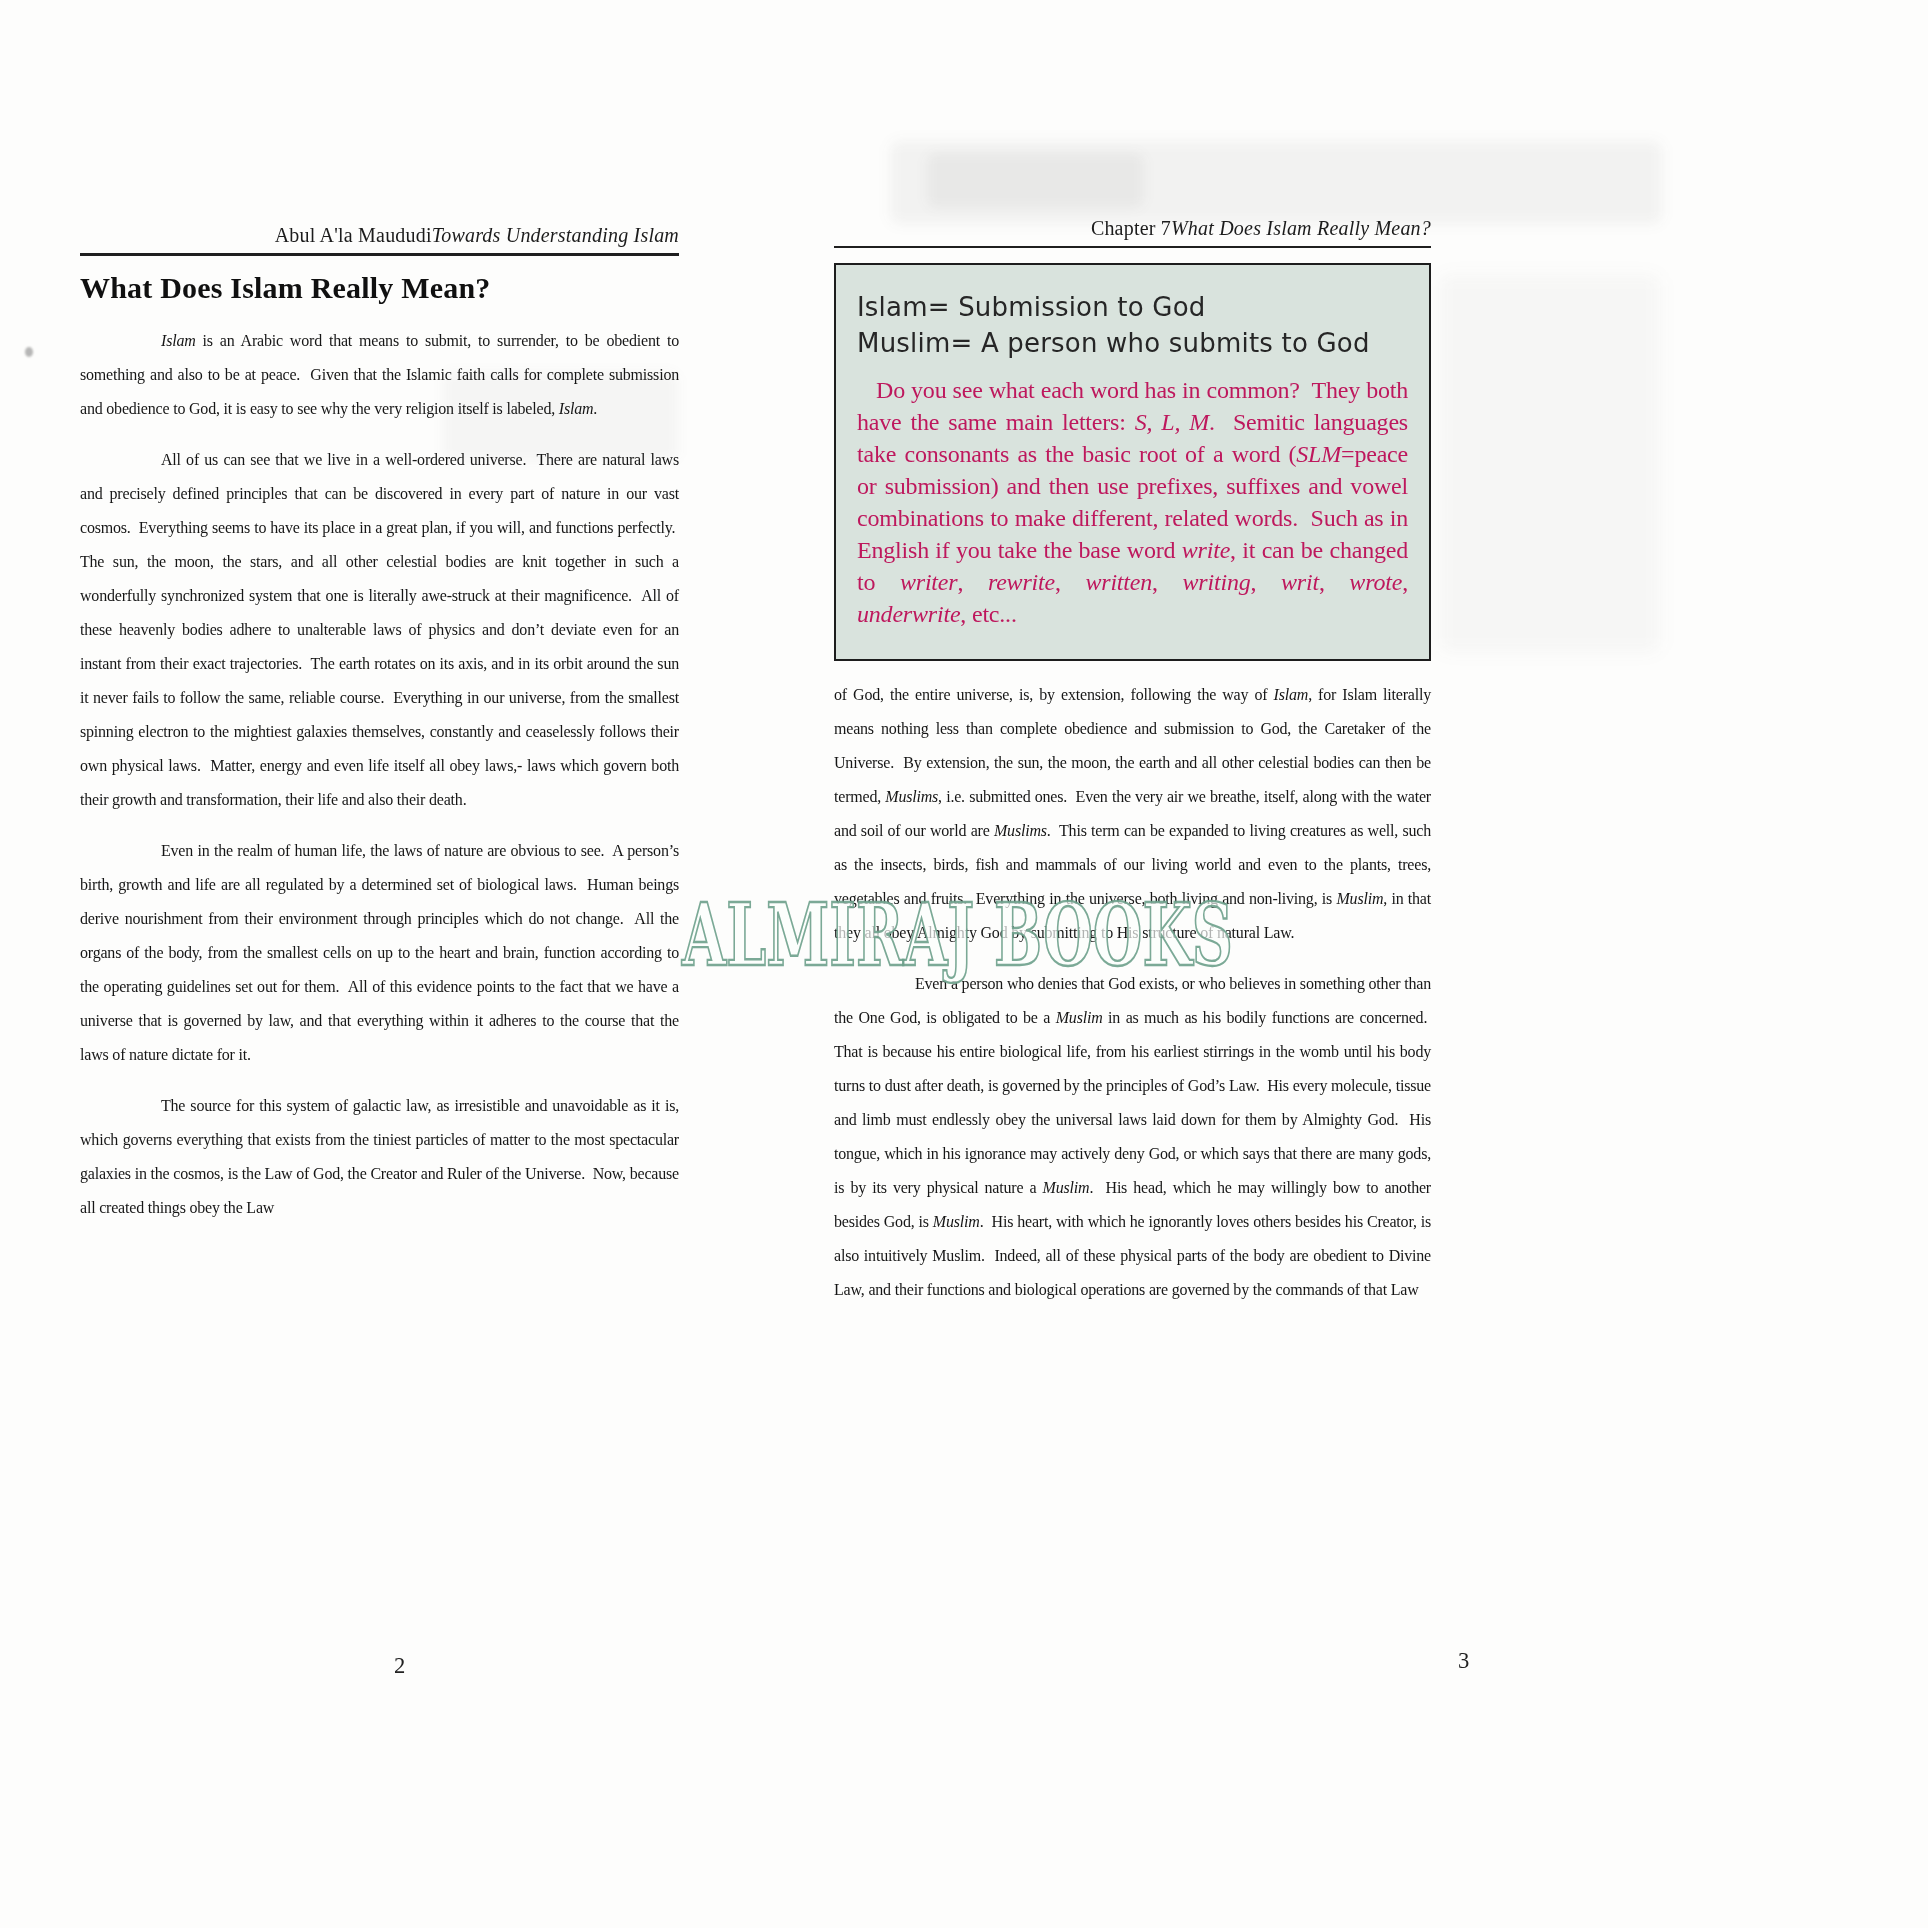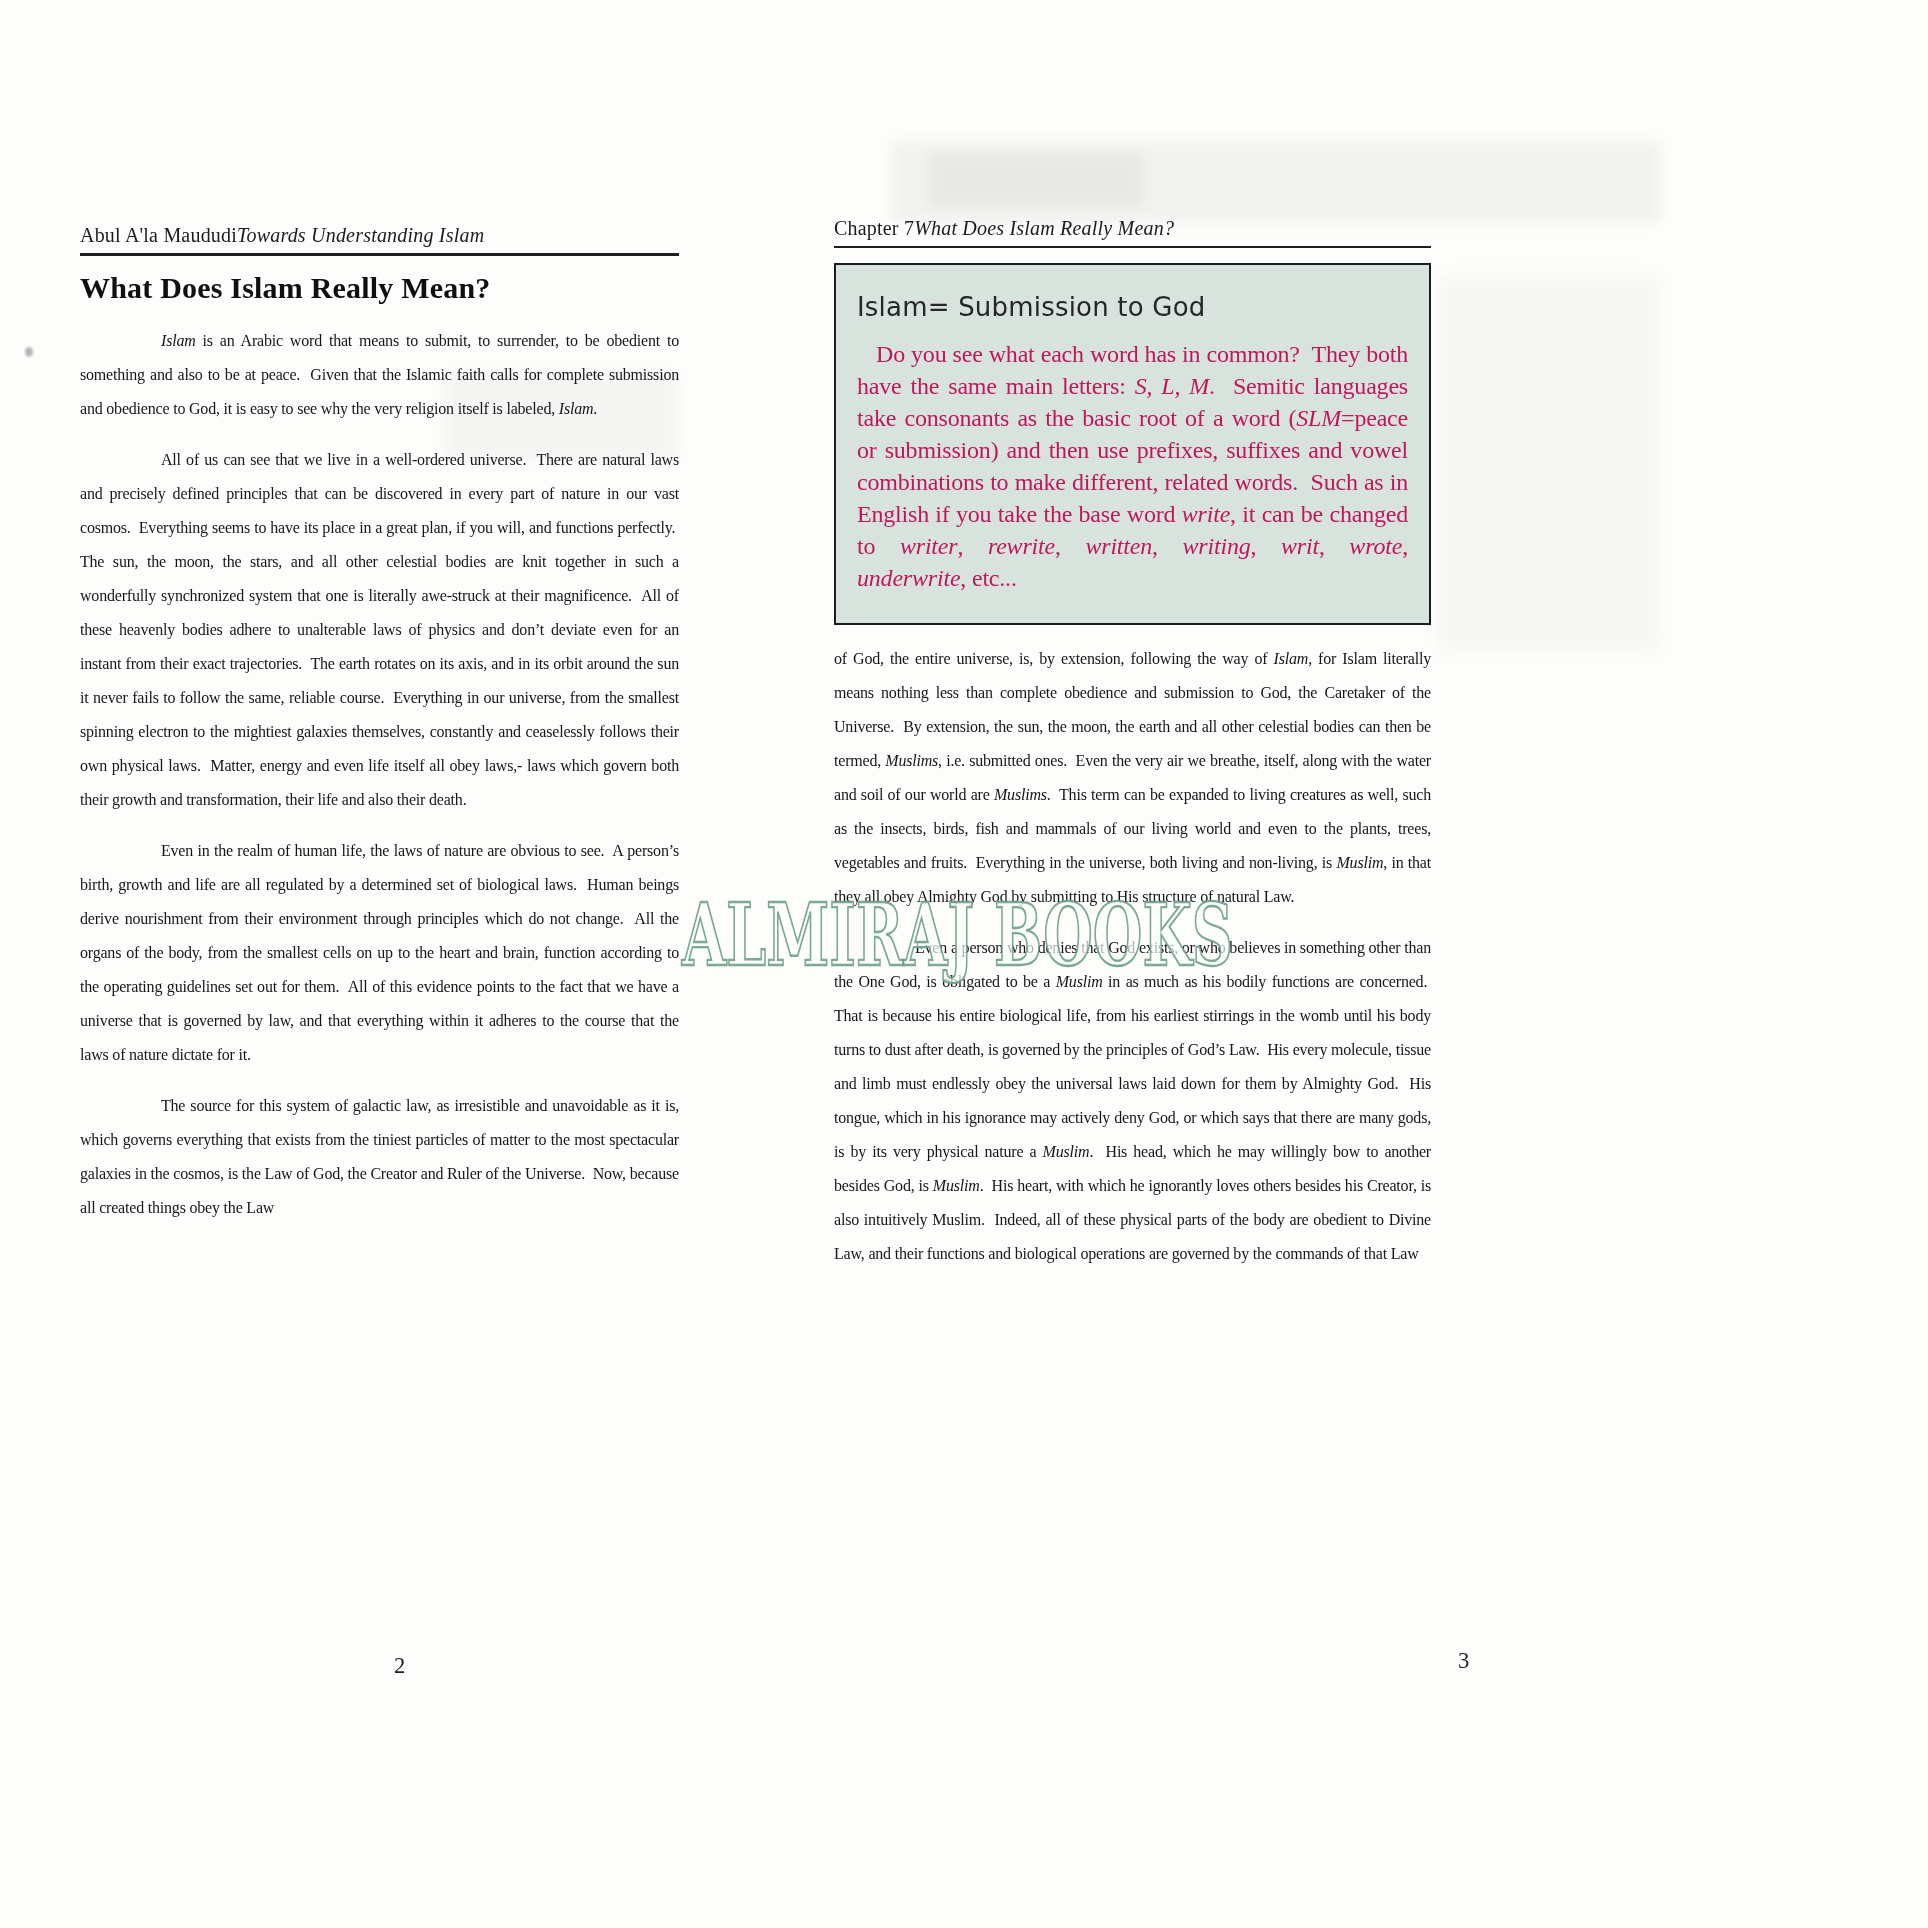--- a/index.html
+++ b/index.html
@@ -13,21 +13,21 @@
     color: #181818;
   }
 
   
   .page { position: absolute; }
   .page-left  { left: 80px;  top: 224px; width: 599px; }
   .page-right { left: 834px; top: 217px; width: 597px; }
 
   .running-header {
     display: flex;
-    justify-content: flex-start;
+    justify-content: flex-end;
     align-items: flex-end;
     font-size: 20px;
     color: #1c1c1c;
     padding-bottom: 5.6px;
     border-bottom: 3.8px solid #1f1f1f;
     letter-spacing: 0.2px;
   }
   .page-right .running-header { border-bottom-width: 2.8px; }
   .it { font-style: italic; }
 
@@ -151,20 +151,21 @@
 
   <section class="page page-right">
     <header class="running-header">
       <span>Chapter 7</span>
       <span class="it">What Does Islam Really Mean?</span>
     </header>
 
     <div class="infobox">
       <div class="infobox-title">
         <div>Islam= Submission to God</div>
+        <div>Muslim= A person who submits to God</div>
       </div>
       <p class="infobox-body">Do you see what each word has in common?&nbsp; They both have the same main letters: <i>S, L, M</i>.&nbsp; Semitic languages take consonants as the basic root of a word (<i>SLM</i>=peace or submission) and then use prefixes, suffixes and vowel combinations to make different, related words.&nbsp; Such as in English if you take the base word <i>write</i>, it can be changed to <i>writer</i>, <i>rewrite</i>, <i>written</i>, <i>writing</i>, <i>writ</i>, <i>wrote</i>, <i>underwrite</i>, etc...</p>
     </div>
 
     <p class="body">of God, the entire universe, is, by extension, following the way of <i>Islam</i>, for Islam literally means nothing less than complete obedience and submission to God, the Caretaker of the Universe.&nbsp; By extension, the sun, the moon, the earth and all other celestial bodies can then be termed, <i>Muslims</i>, i.e. submitted ones.&nbsp; Even the very air we breathe, itself, along with the water and soil of our world are <i>Muslims</i>.&nbsp; This term can be expanded to living creatures as well, such as the insects, birds, fish and mammals of our living world and even to the plants, trees, vegetables and fruits.&nbsp; Everything in the universe, both living and non-living, is <i>Muslim</i>, in that they all obey Almighty God by submitting to His structure of natural Law.</p>
     <p class="body indent">Even a person who denies that God exists, or who believes in something other than the One God, is obligated to be a <i>Muslim</i> in as much as his bodily functions are concerned.&nbsp; That is because his entire biological life, from his earliest stirrings in the womb until his body turns to dust after death, is governed by the principles of God’s Law.&nbsp; His every molecule, tissue and limb must endlessly obey the universal laws laid down for them by Almighty God.&nbsp; His tongue, which in his ignorance may actively deny God, or which says that there are many gods, is by its very physical nature a <i>Muslim</i>.&nbsp; His head, which he may willingly bow to another besides God, is <i>Muslim</i>.&nbsp; His heart, with which he ignorantly loves others besides his Creator, is also intuitively Muslim.&nbsp; Indeed, all of these physical parts of the body are obedient to Divine Law, and their functions and biological operations are governed by the commands of that Law</p>
   </section>
 
   <div class="pagenum pagenum-left">2</div>
   <div class="pagenum pagenum-right">3</div>

